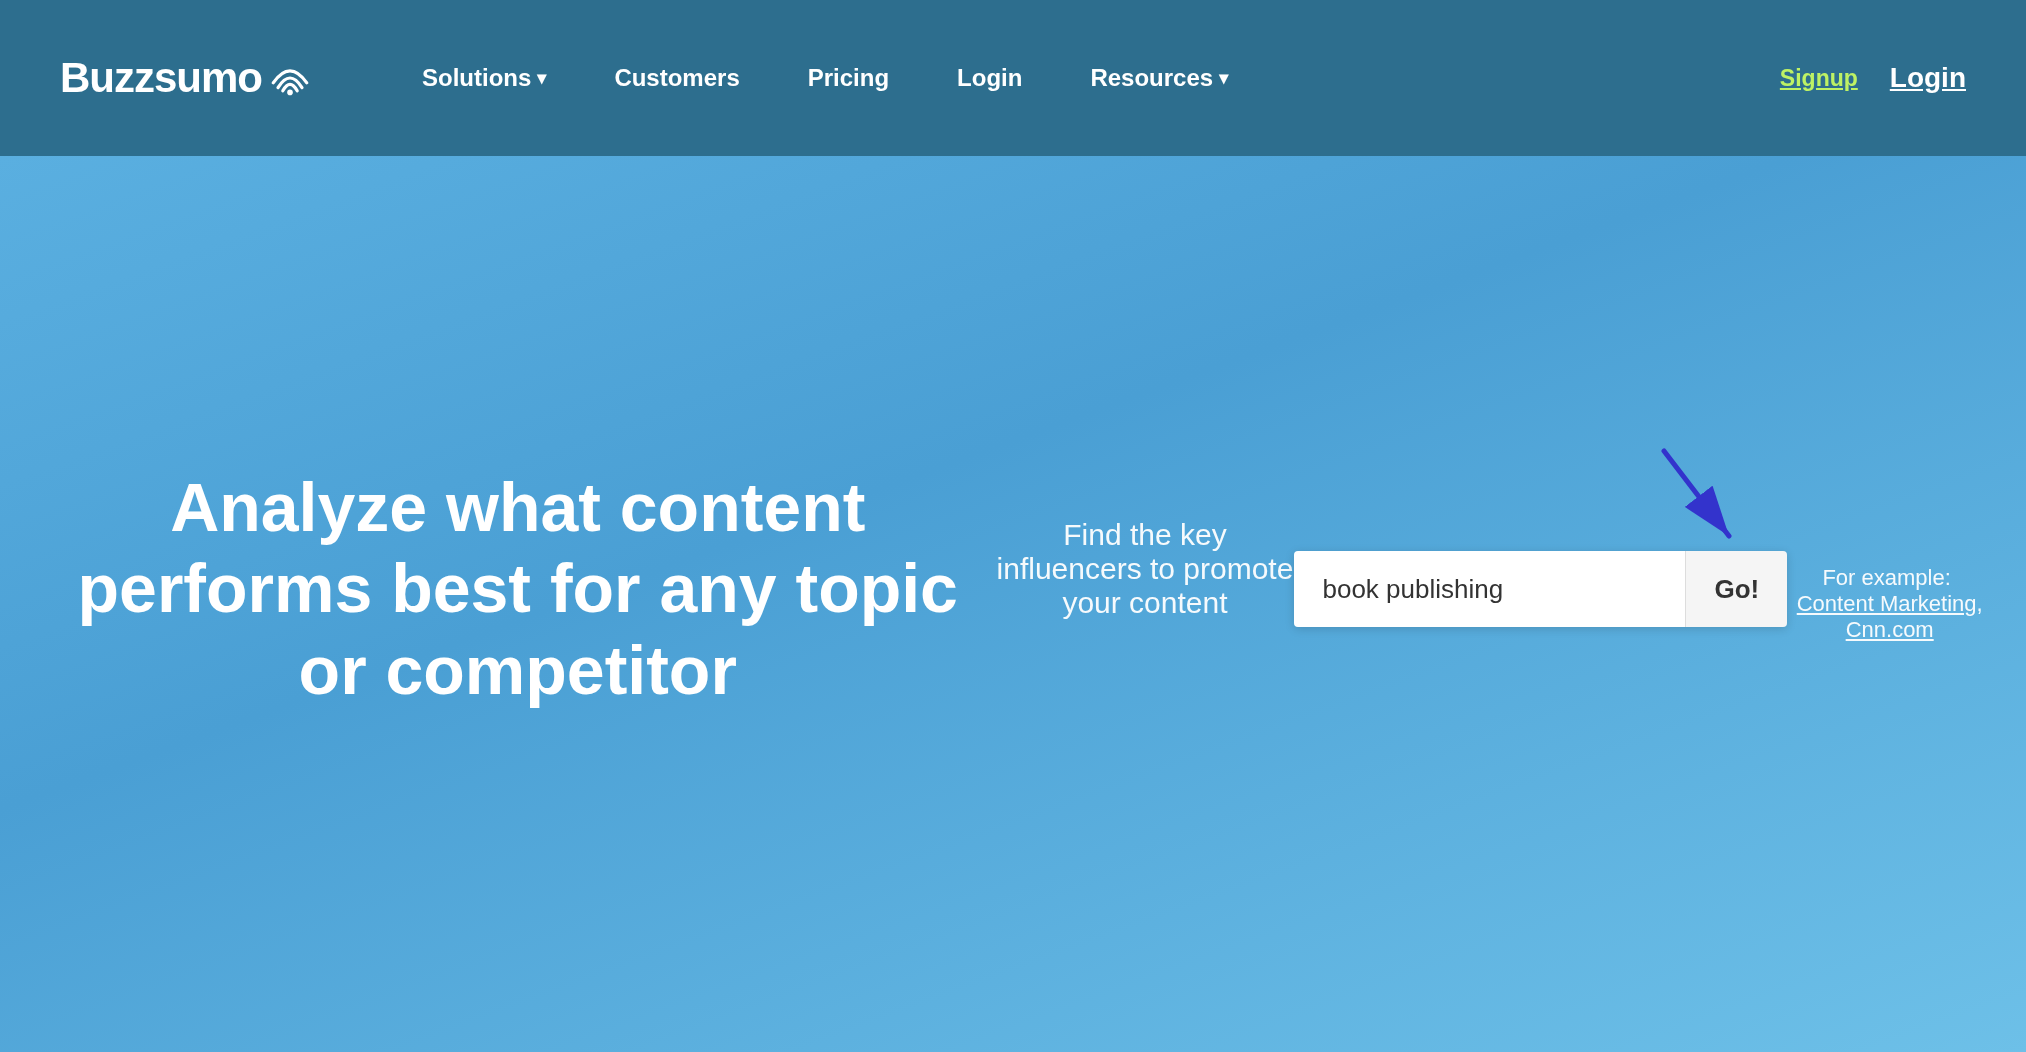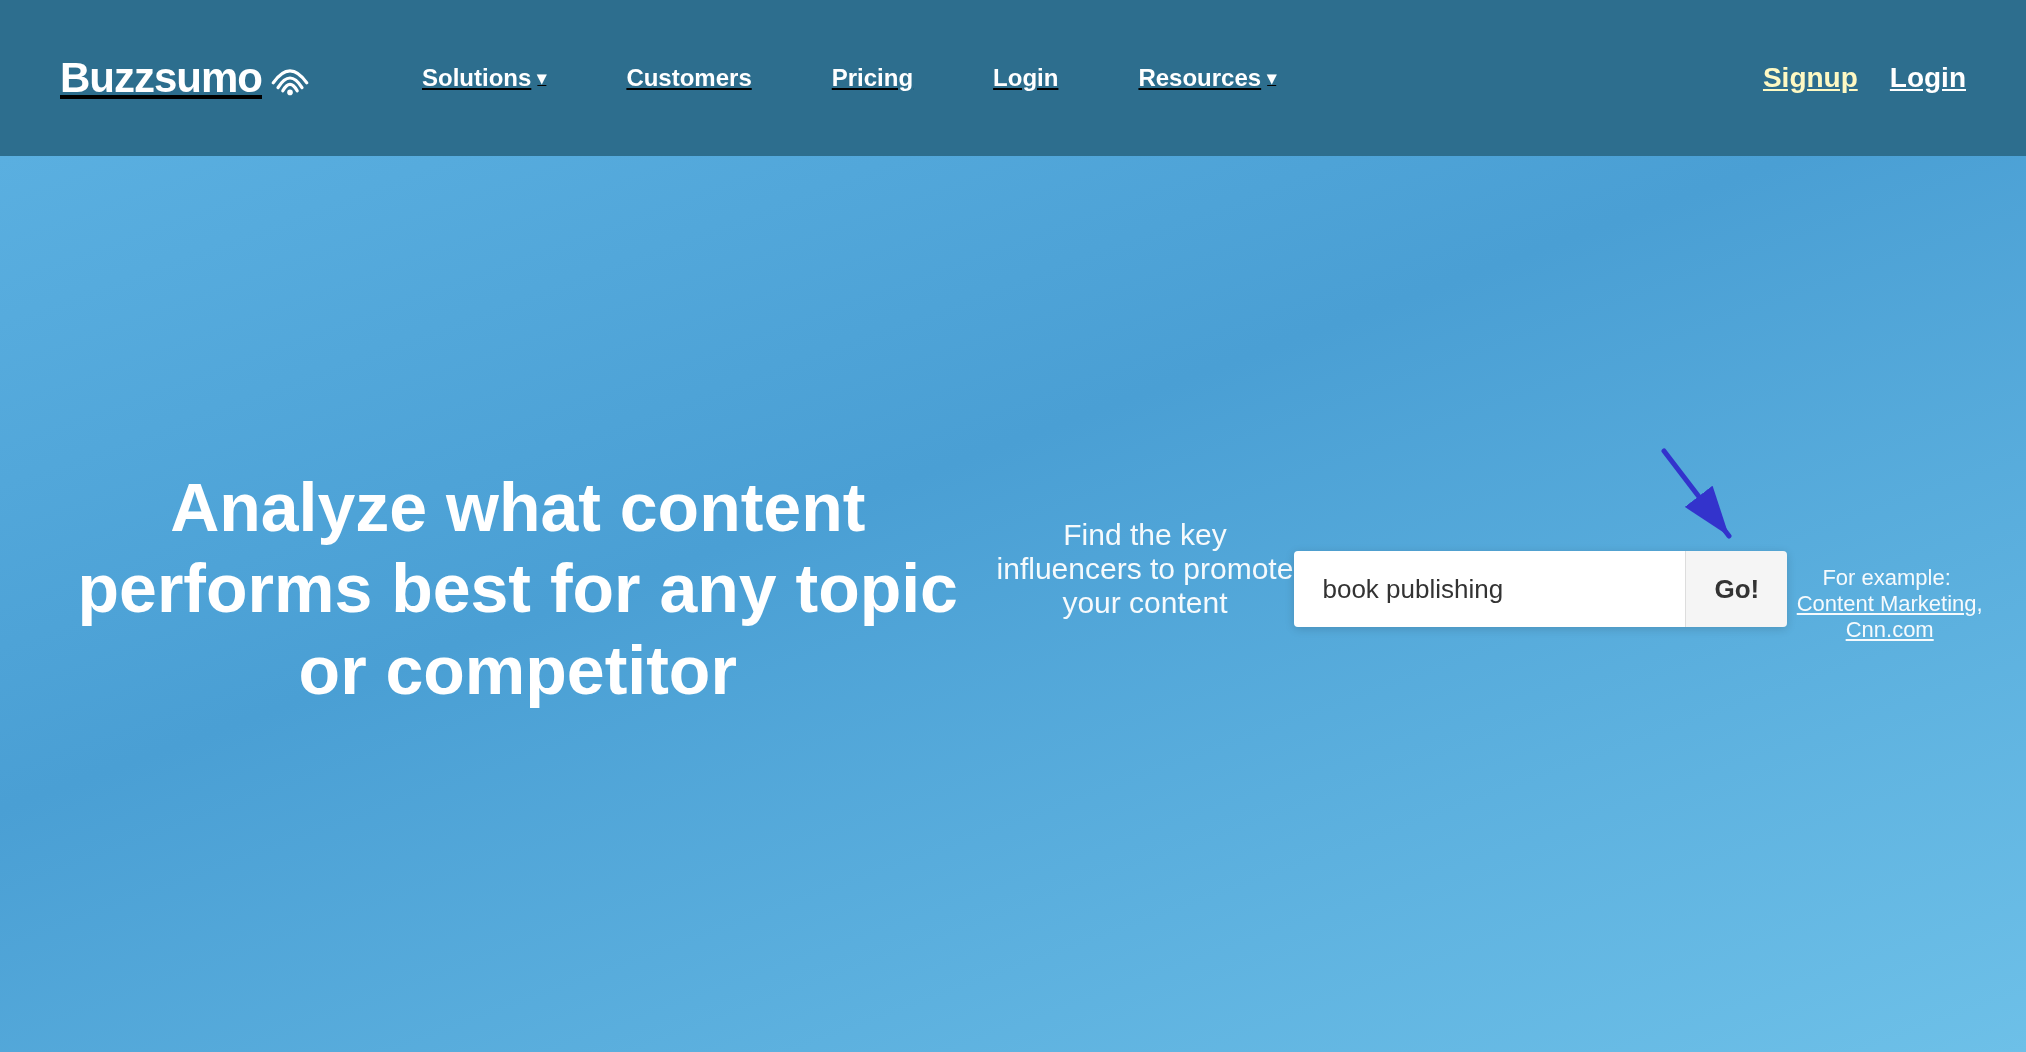--- a/index.html
+++ b/index.html
@@ -16,21 +16,20 @@
     }
 
     
     .navbar {
       background-color: #2d6e8e;
       height: 156px;
       display: flex;
       align-items: center;
       padding: 0 60px;
       width: 100%;
-      text-decoration: underline;
     }
 
     .navbar-logo {
       display: flex;
       align-items: center;
       margin-right: 80px;
       flex-shrink: 0;
     }
 
     .logo-text {
@@ -48,21 +47,21 @@
 
     .logo-icon svg {
       width: 40px;
       height: 40px;
     }
 
     .navbar-links {
       display: flex;
       align-items: center;
       flex: 1;
-      gap: 16px;
+      gap: 4px;
     }
 
     .nav-item {
       color: #ffffff;
       font-size: 24px;
       font-weight: 600;
       padding: 0 32px;
       cursor: pointer;
       white-space: nowrap;
       display: flex;
@@ -77,22 +76,22 @@
     }
 
     .navbar-auth {
       display: flex;
       align-items: center;
       gap: 32px;
       margin-left: auto;
     }
 
     .nav-signup {
-      color: #fef9c3;
-      font-size: 28px;
+      color: #bef264;
+      font-size: 23px;
       font-weight: 600;
       text-decoration: underline;
       cursor: pointer;
     }
 
     .nav-login {
       color: #ffffff;
       font-size: 28px;
       font-weight: 600;
       text-decoration: underline;

